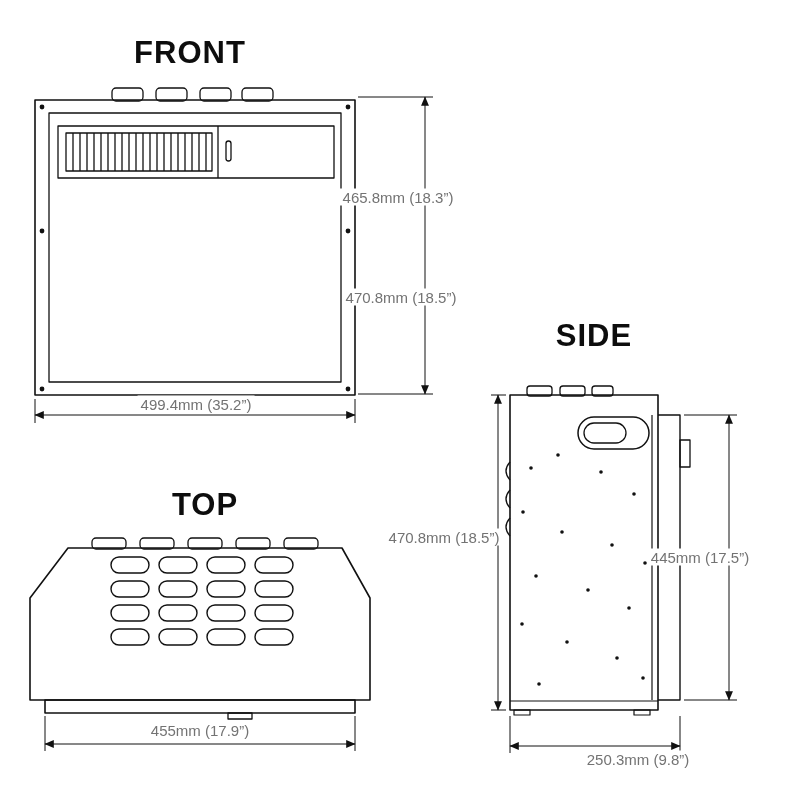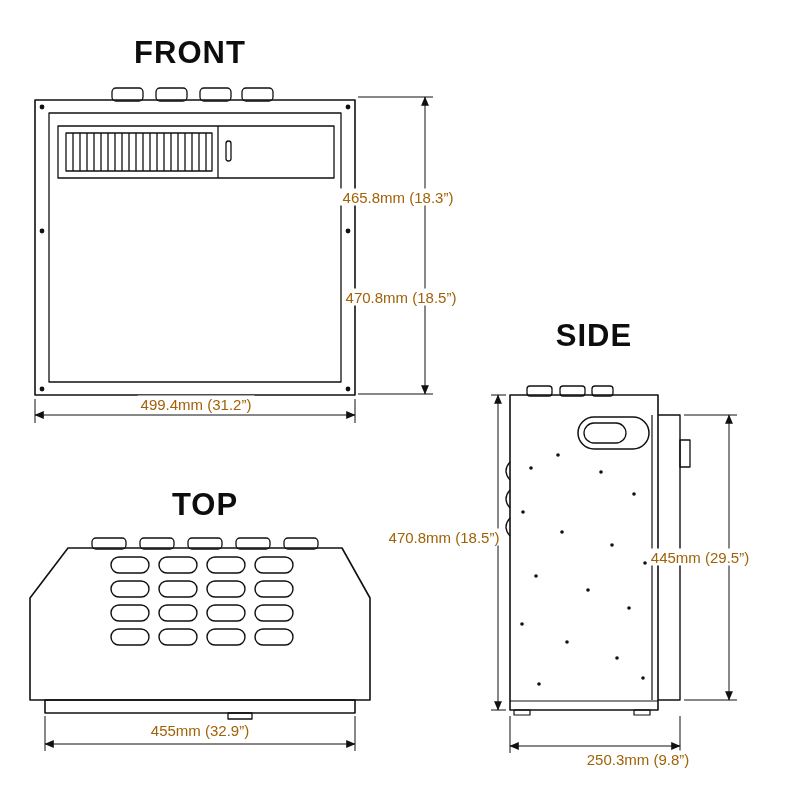--- a/index.html
+++ b/index.html
@@ -7,21 +7,21 @@
   body { font-family: "Liberation Sans", sans-serif; color: #111; }
   .canvas { position: relative; width: 800px; height: 800px; background: #fff; overflow: hidden; }
   .drawing-svg { position: absolute; left: 0; top: 0; }
   .view-title {
     position: absolute; transform: translate(-50%, -50%);
     font-size: 31px; font-weight: 700; letter-spacing: 1px; color: #0d0d0d;
     white-space: nowrap;
   }
   .dim-label {
     position: absolute; transform: translate(-50%, -50%);
-    font-size: 15px; color: #a16207; background: #fff; padding: 0 3px;
+    font-size: 15px; color: #737373; background: #fff; padding: 0 3px;
     white-space: nowrap;
   }
 </style>
 </head>
 <body>
 
 <div class="canvas">
 
   <svg class="drawing-svg" width="800" height="800" viewBox="0 0 800 800">
     <defs>
@@ -158,19 +158,19 @@
       <line x1="510" y1="746" x2="680" y2="746" marker-start="url(#ah)" marker-end="url(#ah)"></line>
     </g>
   </svg>
 
   <div class="view-title" style="left:190px; top:53px;">FRONT</div>
   <div class="view-title" style="left:205px; top:497px;margin-top:8px;">TOP</div>
   <div class="view-title" style="left:594px; top:336px;text-align:center;">SIDE</div>
 
   <div class="dim-label" style="left:398px; top:197px;">465.8mm (18.3”)</div>
   <div class="dim-label" style="left:401px; top:297px;">470.8mm (18.5”)</div>
-  <div class="dim-label" style="left:196px; top:404px;">499.4mm (31.2”)</div>
-  <div class="dim-label" style="left:200px; top:730px;">455mm (32.9”)</div>
+  <div class="dim-label" style="left:196px; top:404px;">499.4mm (35.2”)</div>
+  <div class="dim-label" style="left:200px; top:730px;">455mm (17.9”)</div>
   <div class="dim-label" style="left:444px; top:537px;">470.8mm (18.5”)</div>
-  <div class="dim-label" style="left:700px; top:557px;">445mm (29.5”)</div>
+  <div class="dim-label" style="left:700px; top:557px;">445mm (17.5”)</div>
   <div class="dim-label" style="left:638px; top:759px;text-align:center;">250.3mm (9.8”)</div>
 
 </div>
 
 </body></html>

